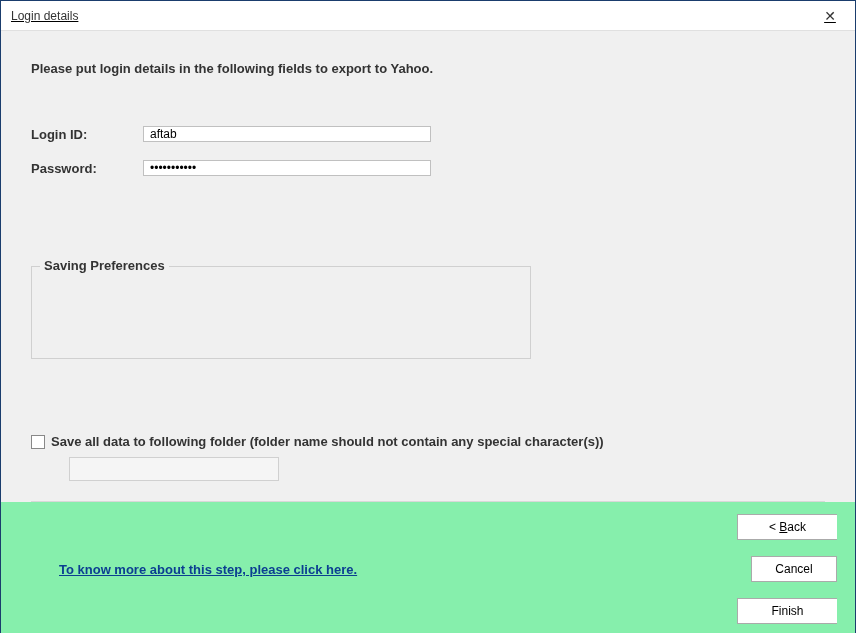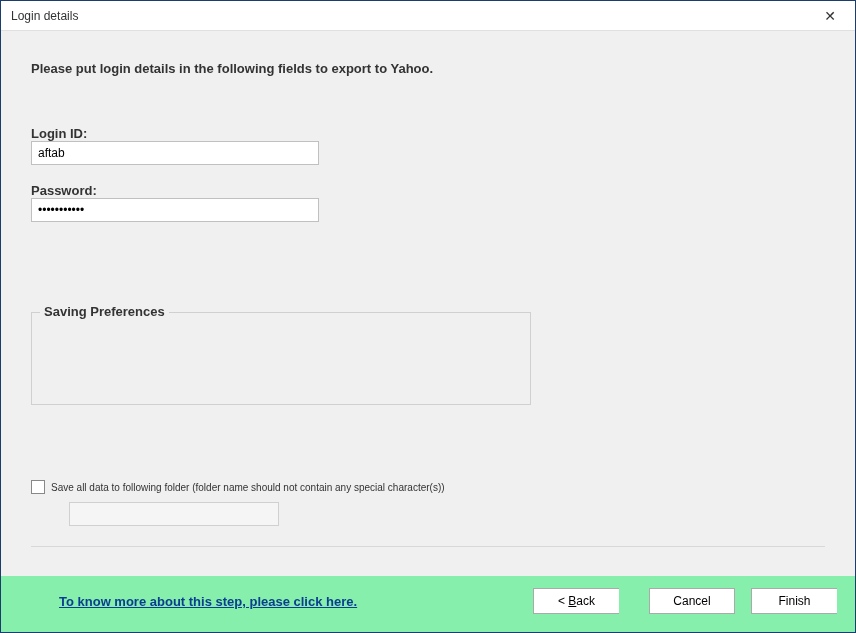--- a/index.html
+++ b/index.html
@@ -23,20 +23,21 @@
       display: flex;
       flex-direction: column;
     }
     .titlebar {
       height: 30px;
       background: #ffffff;
       display: flex;
       align-items: center;
       padding: 0 10px;
       border-bottom: 1px solid #e0e0e0;
+      text-decoration: underline;
     }
     .titlebar-title {
       flex: 1;
       font-size: 12px;
       color: #333;
     }
     .close-btn {
       width: 30px;
       height: 30px;
       display: flex;
@@ -53,33 +54,32 @@
       position: relative;
     }
     .instruction {
       font-weight: bold;
       font-size: 13px;
       color: #333;
       margin-bottom: 50px;
     }
     .form-row {
       display: flex;
-      align-items: flex-start;
+      align-items: flex-end;
       margin-bottom: 18px;
-      flex-direction: column;
     }
     .form-label {
       width: 112px;
       font-weight: bold;
       font-size: 13px;
       color: #333;
     }
     .form-input {
       width: 288px;
-      height: 24px;
+      height: 16px;
       border: 1px solid #c0c0c0;
       padding: 2px 6px;
       font-size: 12px;
       font-family: inherit;
       background: #ffffff;
     }
     .fieldset-group {
       margin-top: 90px;
       border: 1px solid #d0d0d0;
       padding: 10px 12px 12px 12px;
@@ -104,22 +104,22 @@
     }
     .checkbox {
       width: 14px;
       height: 14px;
       border: 1px solid #888;
       background: #ffffff;
       margin-right: 6px;
       cursor: pointer;
     }
     .checkbox-label {
-      font-weight: normal;
-      font-size: 10px;
+      font-weight: bold;
+      font-size: 13px;
       color: #333;
     }
     .folder-input {
       margin-left: 38px;
       margin-top: 8px;
       width: 210px;
       height: 24px;
       border: 1px solid #d0d0d0;
       background: #f5f5f5;
       padding: 2px 6px;
@@ -140,20 +140,21 @@
       text-decoration: underline;
       font-size: 13px;
       font-weight: bold;
       cursor: pointer;
       margin-left: 40px;
     }
     .button-group {
       margin-left: auto;
       display: flex;
       gap: 16px;
+      flex-direction: column;
     }
     .btn {
       height: 26px;
       border: 1px solid #aaa;
       background: #ffffff;
       font-size: 12px;
       font-family: inherit;
       cursor: pointer;
       padding: 0 8px;
       min-width: 86px;

